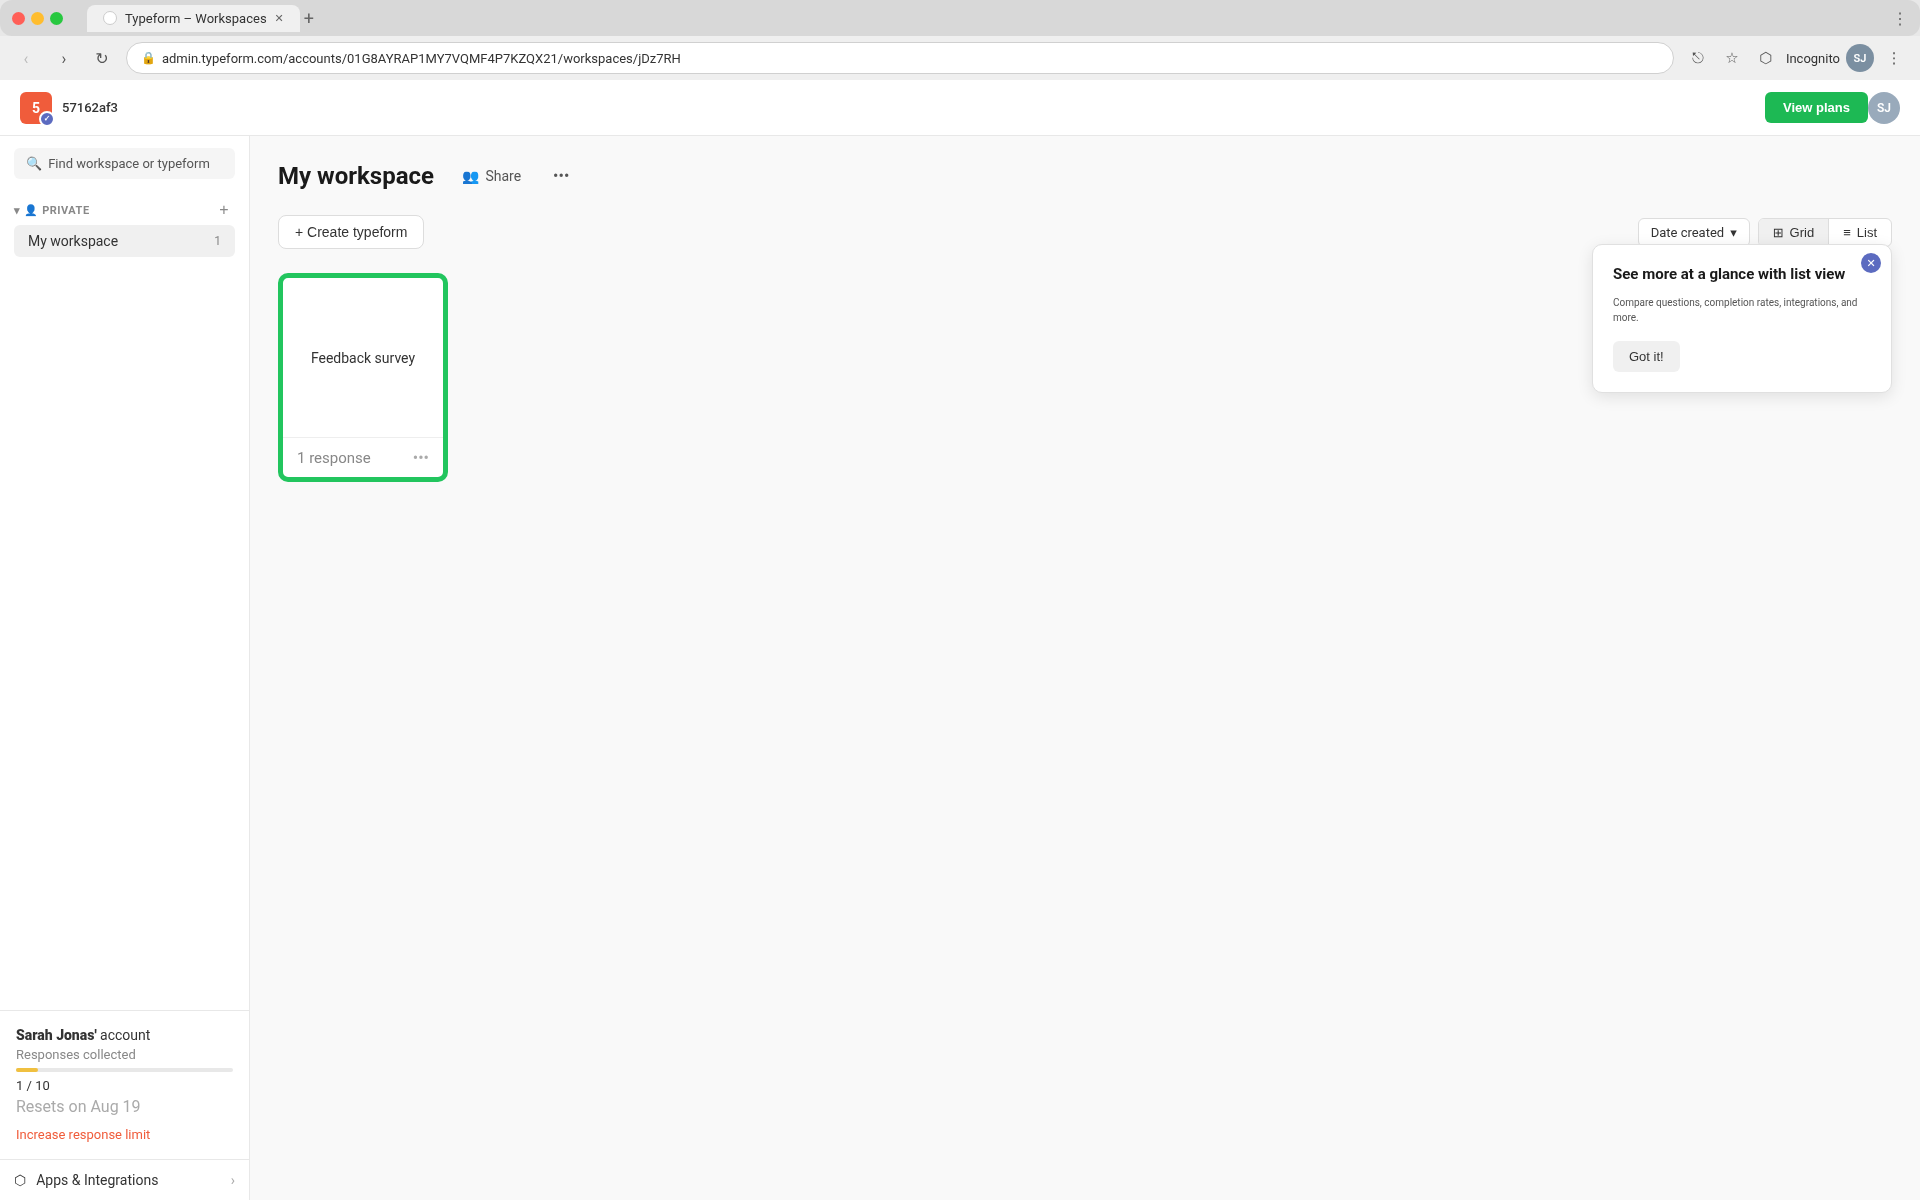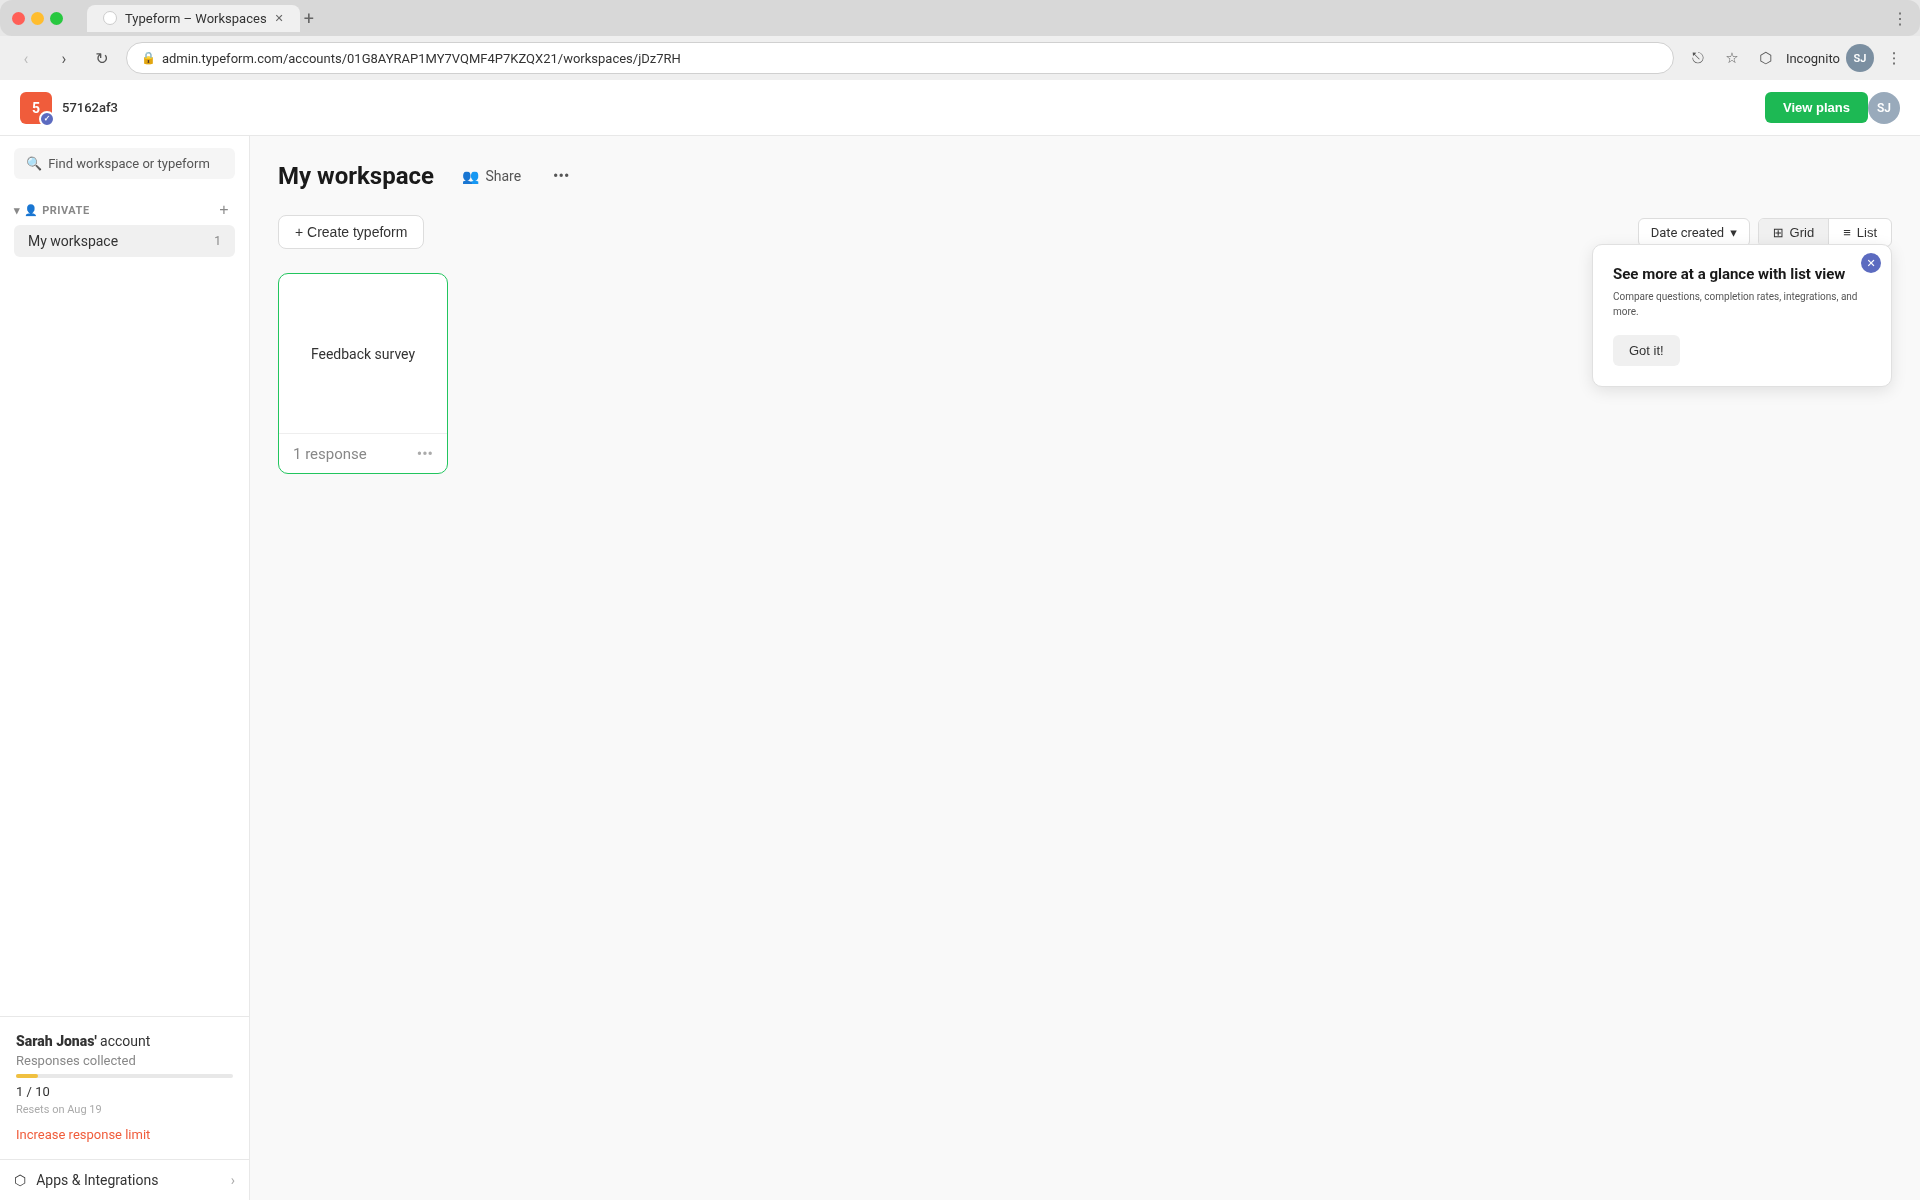--- a/index.html
+++ b/index.html
@@ -55,21 +55,21 @@
     .sidebar-item-count { font-size: 12px; color: #888; }
 
     
     .sidebar-bottom { margin-top: auto; padding: 16px; border-top: 1px solid #e8e8e8; }
     .account-name { font-size: 14px; font-weight: 600; color: #333; margin-bottom: 4px; }
     .account-name span { font-weight: 400; }
     .responses-label { font-size: 13px; color: #888; margin-bottom: 6px; }
     .progress-bar-container { width: 100%; height: 4px; background: #e8e8e8; border-radius: 2px; margin-bottom: 6px; }
     .progress-bar { height: 4px; background: #f0c040; border-radius: 2px; }
     .responses-count { font-size: 13px; color: #333; margin-bottom: 4px; }
-    .resets-text { font-size: 11px; color: #aaa; margin-bottom: 8px; }
+    .resets-text { font-size: 16px; color: #aaa; margin-bottom: 8px; }
     .increase-limit-link { font-size: 13px; color: #f05c3b; cursor: pointer; }
     .apps-integrations { display: flex; align-items: center; padding: 12px 14px; gap: 10px; font-size: 14px; color: #333; border-top: 1px solid #e8e8e8; cursor: pointer; }
     .apps-integrations-arrow { margin-left: auto; color: #aaa; }
 
     
     .main-content { flex: 1; background: #f9f9f9; overflow: hidden; padding: 24px 28px; position: relative; }
     .workspace-header { display: flex; align-items: center; gap: 16px; margin-bottom: 24px; }
     .workspace-title { font-size: 24px; font-weight: 700; color: #1a1a1a; }
     .workspace-actions { display: flex; align-items: center; gap: 12px; }
     .share-btn { display: flex; align-items: center; gap: 6px; font-size: 14px; color: #555; cursor: pointer; padding: 6px 12px; border-radius: 6px; }
@@ -79,31 +79,31 @@
     .create-typeform-btn { display: flex; align-items: center; gap: 6px; background: #fff; border: 1.5px solid #ddd; border-radius: 8px; padding: 8px 16px; font-size: 14px; color: #333; cursor: pointer; font-weight: 500; }
     .sort-controls { margin-left: auto; display: flex; align-items: flex-start; gap: 8px; }
     .date-sort { display: flex; align-items: center; gap: 6px; background: #fff; border: 1px solid #ddd; border-radius: 6px; padding: 6px 12px; font-size: 13px; color: #333; cursor: pointer; }
     .view-toggle { display: flex; align-items: center; background: #fff; border: 1px solid #ddd; border-radius: 6px; overflow: hidden; }
     .view-btn { display: flex; align-items: center; gap: 6px; padding: 6px 14px; font-size: 13px; color: #333; cursor: pointer; border: none; background: none; }
     .view-btn.active { background: #f0f0f0; font-weight: 500; }
     .view-btn + .view-btn { border-left: 1px solid #ddd; }
 
     
     .forms-grid { display: grid; grid-template-columns: repeat(auto-fill, 170px); gap: 16px; }
-    .form-card { background: #fff; border: 1px solid #22c55e; border-radius: 10px; overflow: hidden; cursor: pointer; }
+    .form-card { background: #fff; border: 5px solid #22c55e; border-radius: 10px; overflow: hidden; cursor: pointer; }
     .form-card-body { height: 160px; display: flex; align-items: center; justify-content: center; padding: 16px; border-bottom: 1px solid #eee; }
     .form-card-title { font-size: 14px; color: #333; text-align: center; font-weight: 400; }
     .form-card-footer { padding: 10px 14px; display: flex; align-items: center; justify-content: space-between; }
     .form-card-responses { font-size: 15px; color: #888; }
     .form-card-more { color: #aaa; cursor: pointer; font-size: 16px; }
 
     
     .tooltip-popup { position: absolute; top: 108px; right: 28px; background: #fff; border: 1px solid #e0e0e0; border-radius: 10px; padding: 20px; width: 300px; box-shadow: 0 4px 16px rgba(0,0,0,0.1); z-index: 100; }
     .tooltip-close { position: absolute; top: 8px; right: 10px; width: 20px; height: 20px; background: #5c6bc0; border-radius: 50%; display: flex; align-items: center; justify-content: center; color: #fff; font-size: 11px; cursor: pointer; }
-    .tooltip-title { font-size: 15px; font-weight: 700; color: #1a1a1a; margin-bottom: 6px; }
+    .tooltip-title { font-size: 15px; font-weight: 700; color: #1a1a1a; margin-bottom: 12px; }
     .tooltip-body { font-size: 10px; color: #555; margin-bottom: 16px; line-height: 1.5; }
     .tooltip-got-it { background: #f0f0f0; border: none; border-radius: 6px; padding: 8px 16px; font-size: 13px; color: #333; cursor: pointer; font-weight: 500; }
   </style>
 </head>
 <body>
 
 <div class="browser-chrome">
 
   <div class="title-bar">
     <div class="traffic-lights">

